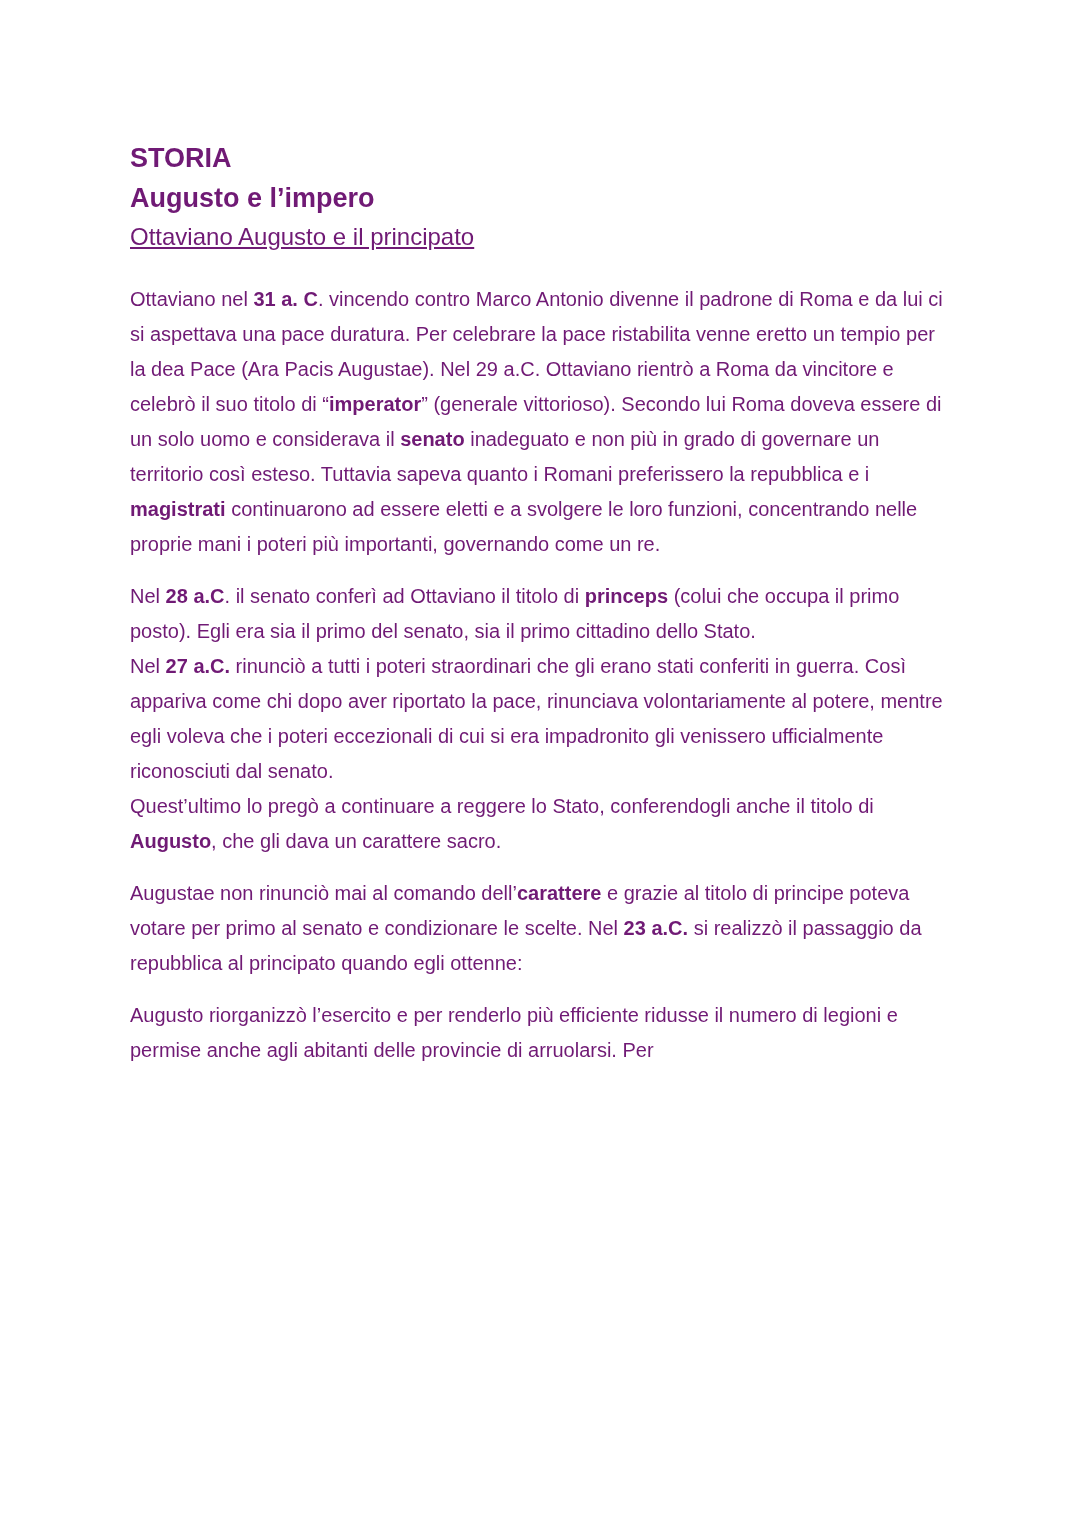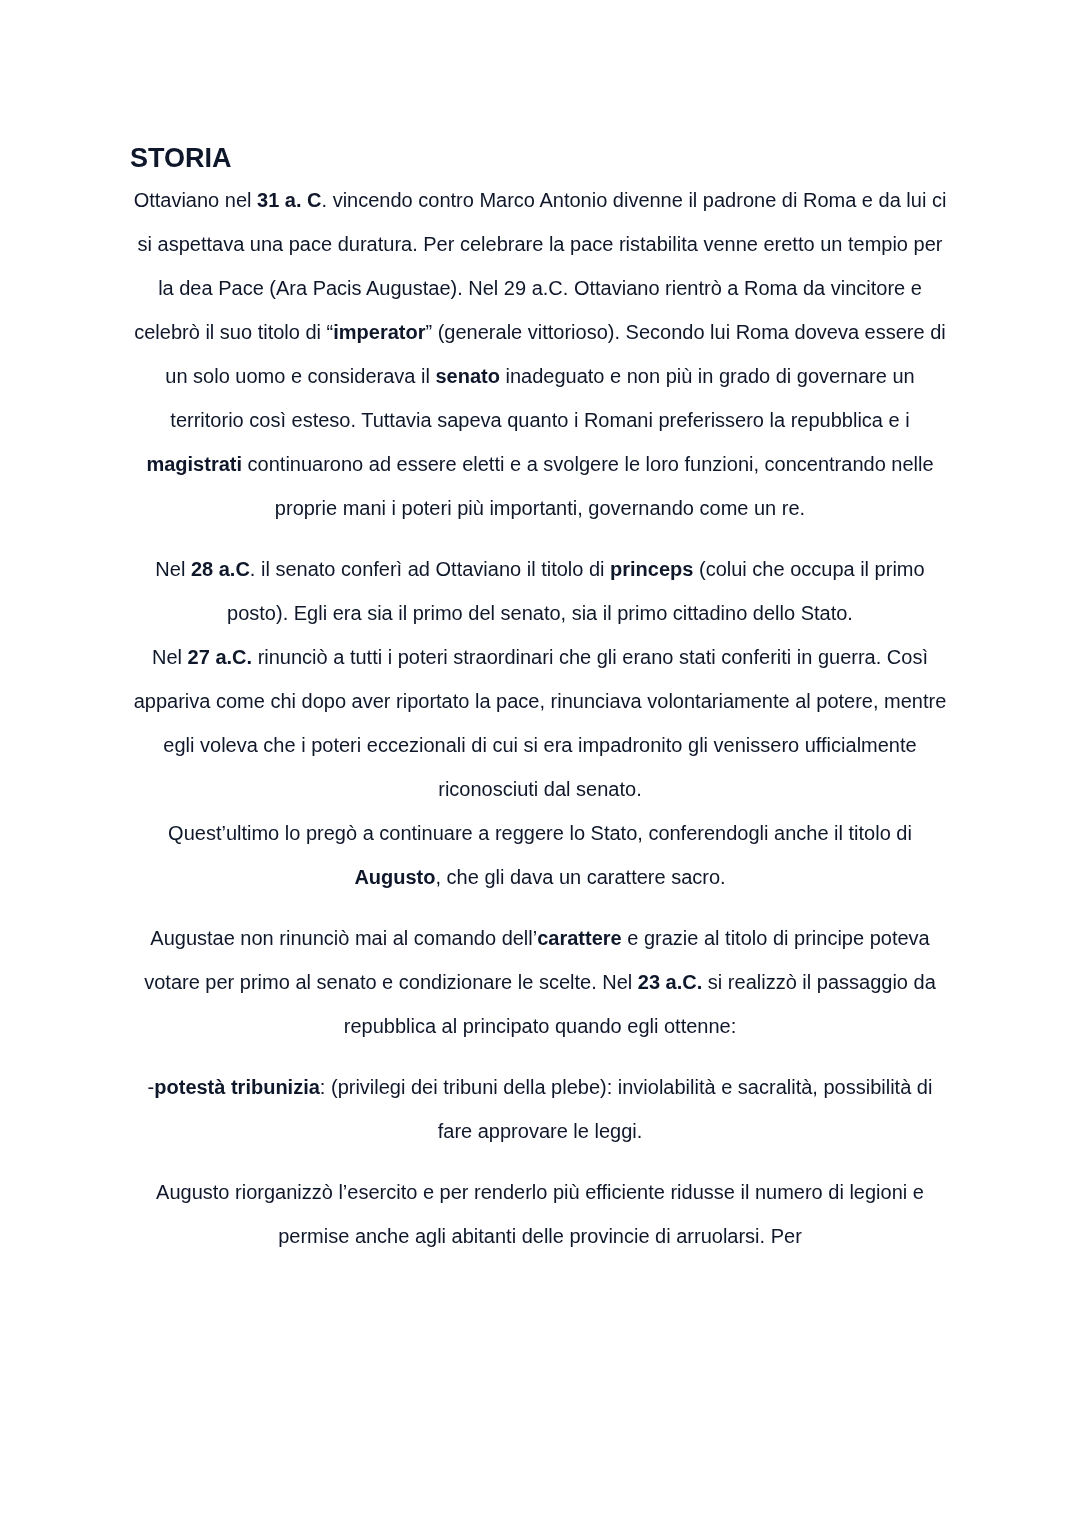--- a/index.html
+++ b/index.html
@@ -13,52 +13,52 @@
   }
   .page {
     width: 1080px;
     min-height: 1525px;
     background: #ffffff;
     padding: 138px 130px 40px 130px;
   }
   .content {
     width: 820px;
   }
-  .block { color: #0f172a; }
+  .block { color: #701a75; }
   .block.title {
     font-size: 27px;
     font-weight: 700;
     line-height: 40px;
   }
   .block.subtitle {
     font-size: 24px;
     font-weight: 400;
     line-height: 38px;
     margin-bottom: 26px;
   }
   .block.heading {
     font-size: 24px;
     font-weight: 400;
     line-height: 34px;
     margin: 26px 0 24px 0;
   }
   .block.paragraph {
     font-size: 20px;
-    line-height: 44px;
+    line-height: 35px;
     margin-bottom: 17px;
-    text-align: center;
   }
   .underline { text-decoration: underline; }
   strong { font-weight: 700; }
 </style>
 </head>
 <body>
 
 <div class="page">
   <div class="content">
       <p class="block title"><strong>STORIA</strong></p>
+      <p class="block title"><strong>Augusto e l’impero</strong></p>
+      <p class="block subtitle"><span class="underline">Ottaviano Augusto e il principato</span></p>
       <p class="block paragraph"><span>Ottaviano nel </span><strong>31 a. C</strong><span>. vincendo contro Marco Antonio divenne il padrone di Roma e da lui ci si aspettava una pace duratura. Per celebrare la pace ristabilita venne eretto un tempio per la dea Pace (Ara Pacis Augustae). Nel 29 a.C. Ottaviano rientrò a Roma da vincitore e celebrò il suo titolo di “</span><strong>imperator</strong><span>” (generale vittorioso). Secondo lui Roma doveva essere di un solo uomo e considerava il </span><strong>senato</strong><span> inadeguato e non più in grado di governare un territorio così esteso. Tuttavia sapeva quanto i Romani preferissero la repubblica e i </span><strong>magistrati</strong><span> continuarono ad essere eletti e a svolgere le loro funzioni, concentrando nelle proprie mani i poteri più importanti, governando come un re.</span></p>
       <p class="block paragraph"><span>Nel </span><strong>28 a.C</strong><span>. il senato conferì ad Ottaviano il titolo di </span><strong>princeps</strong><span> (colui che occupa il primo posto). Egli era sia il primo del senato, sia il primo cittadino dello Stato.</span><br><span>Nel </span><strong>27 a.C.</strong><span> rinunciò a tutti i poteri straordinari che gli erano stati conferiti in guerra. Così appariva come chi dopo aver riportato la pace, rinunciava volontariamente al potere, mentre egli voleva che i poteri eccezionali di cui si era impadronito gli venissero ufficialmente riconosciuti dal senato.</span><br><span>Quest’ultimo lo pregò a continuare a reggere lo Stato, conferendogli anche il titolo di </span><strong>Augusto</strong><span>, che gli dava un carattere sacro.</span></p>
       <p class="block paragraph"><span>Augustae non rinunciò mai al comando dell’</span><strong>carattere</strong><span> e grazie al titolo di principe poteva votare per primo al senato e condizionare le scelte. Nel </span><strong>23 a.C.</strong><span> si realizzò il passaggio da repubblica al principato quando egli ottenne:</span></p>
-      <p class="block paragraph"><span>-</span><strong>potestà tribunizia</strong><span>: (privilegi dei tribuni della plebe): inviolabilità e sacralità, possibilità di fare approvare le leggi.</span></p>
       <p class="block paragraph"><span>Augusto riorganizzò l’esercito e per renderlo più efficiente ridusse il numero di legioni e permise anche agli abitanti delle provincie di arruolarsi. Per</span></p>
     </div>
 </div>
 
 </body></html>

